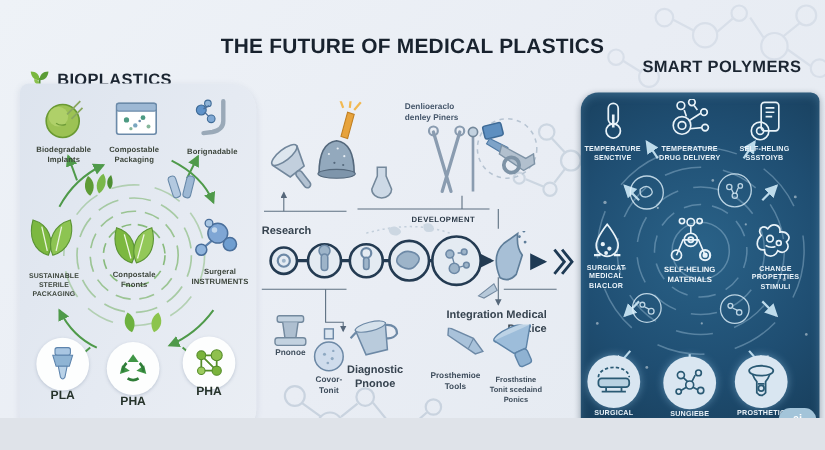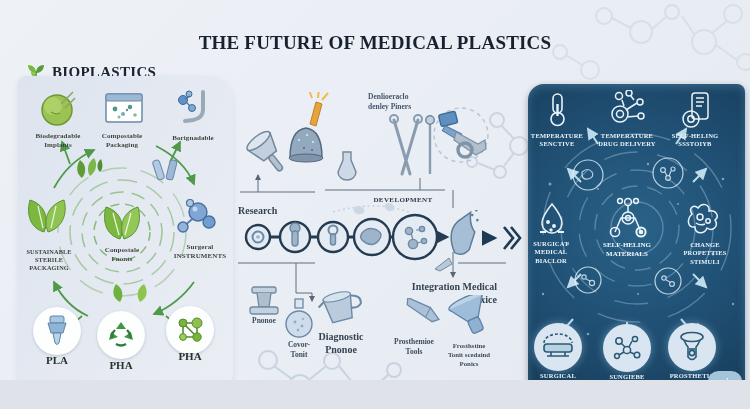--- a/index.html
+++ b/index.html
@@ -1,18 +1,18 @@
 <!DOCTYPE html>
 <html><head>
 <meta charset="utf-8">
 <style>
   html,body{margin:0;padding:0;background:#dfe3e9;}
   .canvas{position:relative;width:750px;height:380px;overflow:hidden;
     background:linear-gradient(135deg,#eef2f7 0%,#e9edf4 55%,#e4eaf1 100%);
-    font-family:Liberation Serif, serif;}
+    font-family:Liberation Sans, sans-serif;}
   .abs{position:absolute;}
   .lbl{position:absolute;white-space:pre-line;text-align:center;font-weight:700;line-height:1.3;}
   .lbl-bio{font-size:7px;color:#3d463c;letter-spacing:.1px;}
   .lbl-mat{font-size:11px;color:#26332b;}
   .lbl-mid{font-size:7.5px;color:#3e4d5c;}
   .lbl-mid8{font-size:10px;color:#36434f;}
   .lbl-sp{font-size:6.5px;color:#e9f2f9;letter-spacing:.2px;}
   .title{position:absolute;left:0;right:0;top:32px;text-align:center;
     font-size:19px;font-weight:700;color:#18222e;letter-spacing:.2px;}
   .section-h{position:absolute;display:flex;align-items:center;gap:6px;
@@ -389,20 +389,23 @@
     <g transform="rotate(-24 26 22)">
       <ellipse cx="26" cy="6" rx="18" ry="5" fill="#bdd3e6" stroke="#5e84a8" stroke-width="1.3"></ellipse>
       <path d="M8,6 L20,24 H32 L44,6" fill="#9dbdda" stroke="#5e84a8" stroke-width="1.3"></path>
       <rect x="20" y="24" width="12" height="14" rx="3" fill="#8fb2d2" stroke="#5e84a8" stroke-width="1.3"></rect>
     </g>
   </svg>
   <div class="lbl" style="left:438px;top:342px;width:62px;font-size:6.8px;color:#3e4d5c;">Frosthstine
 Tonit scedaind
 Ponics</div>
 
+  <div class="section-h" style="left:584px;top:52px;">
+    <span>SMART POLYMERS</span>
+  </div>
 
   <div class="right-panel">
 
     <svg class="abs" style="left:0;top:0" width="217" height="316" viewBox="0 0 217 316" fill="none">
       <defs>
         <marker id="mc" markerWidth="8" markerHeight="8" refX="5" refY="3" orient="auto">
           <path d="M0,0 L6,3 L0,6 Z" fill="#cfeaf8"></path>
         </marker>
       </defs>
       <g stroke="rgba(200,228,245,.32)" stroke-width="1.4">

